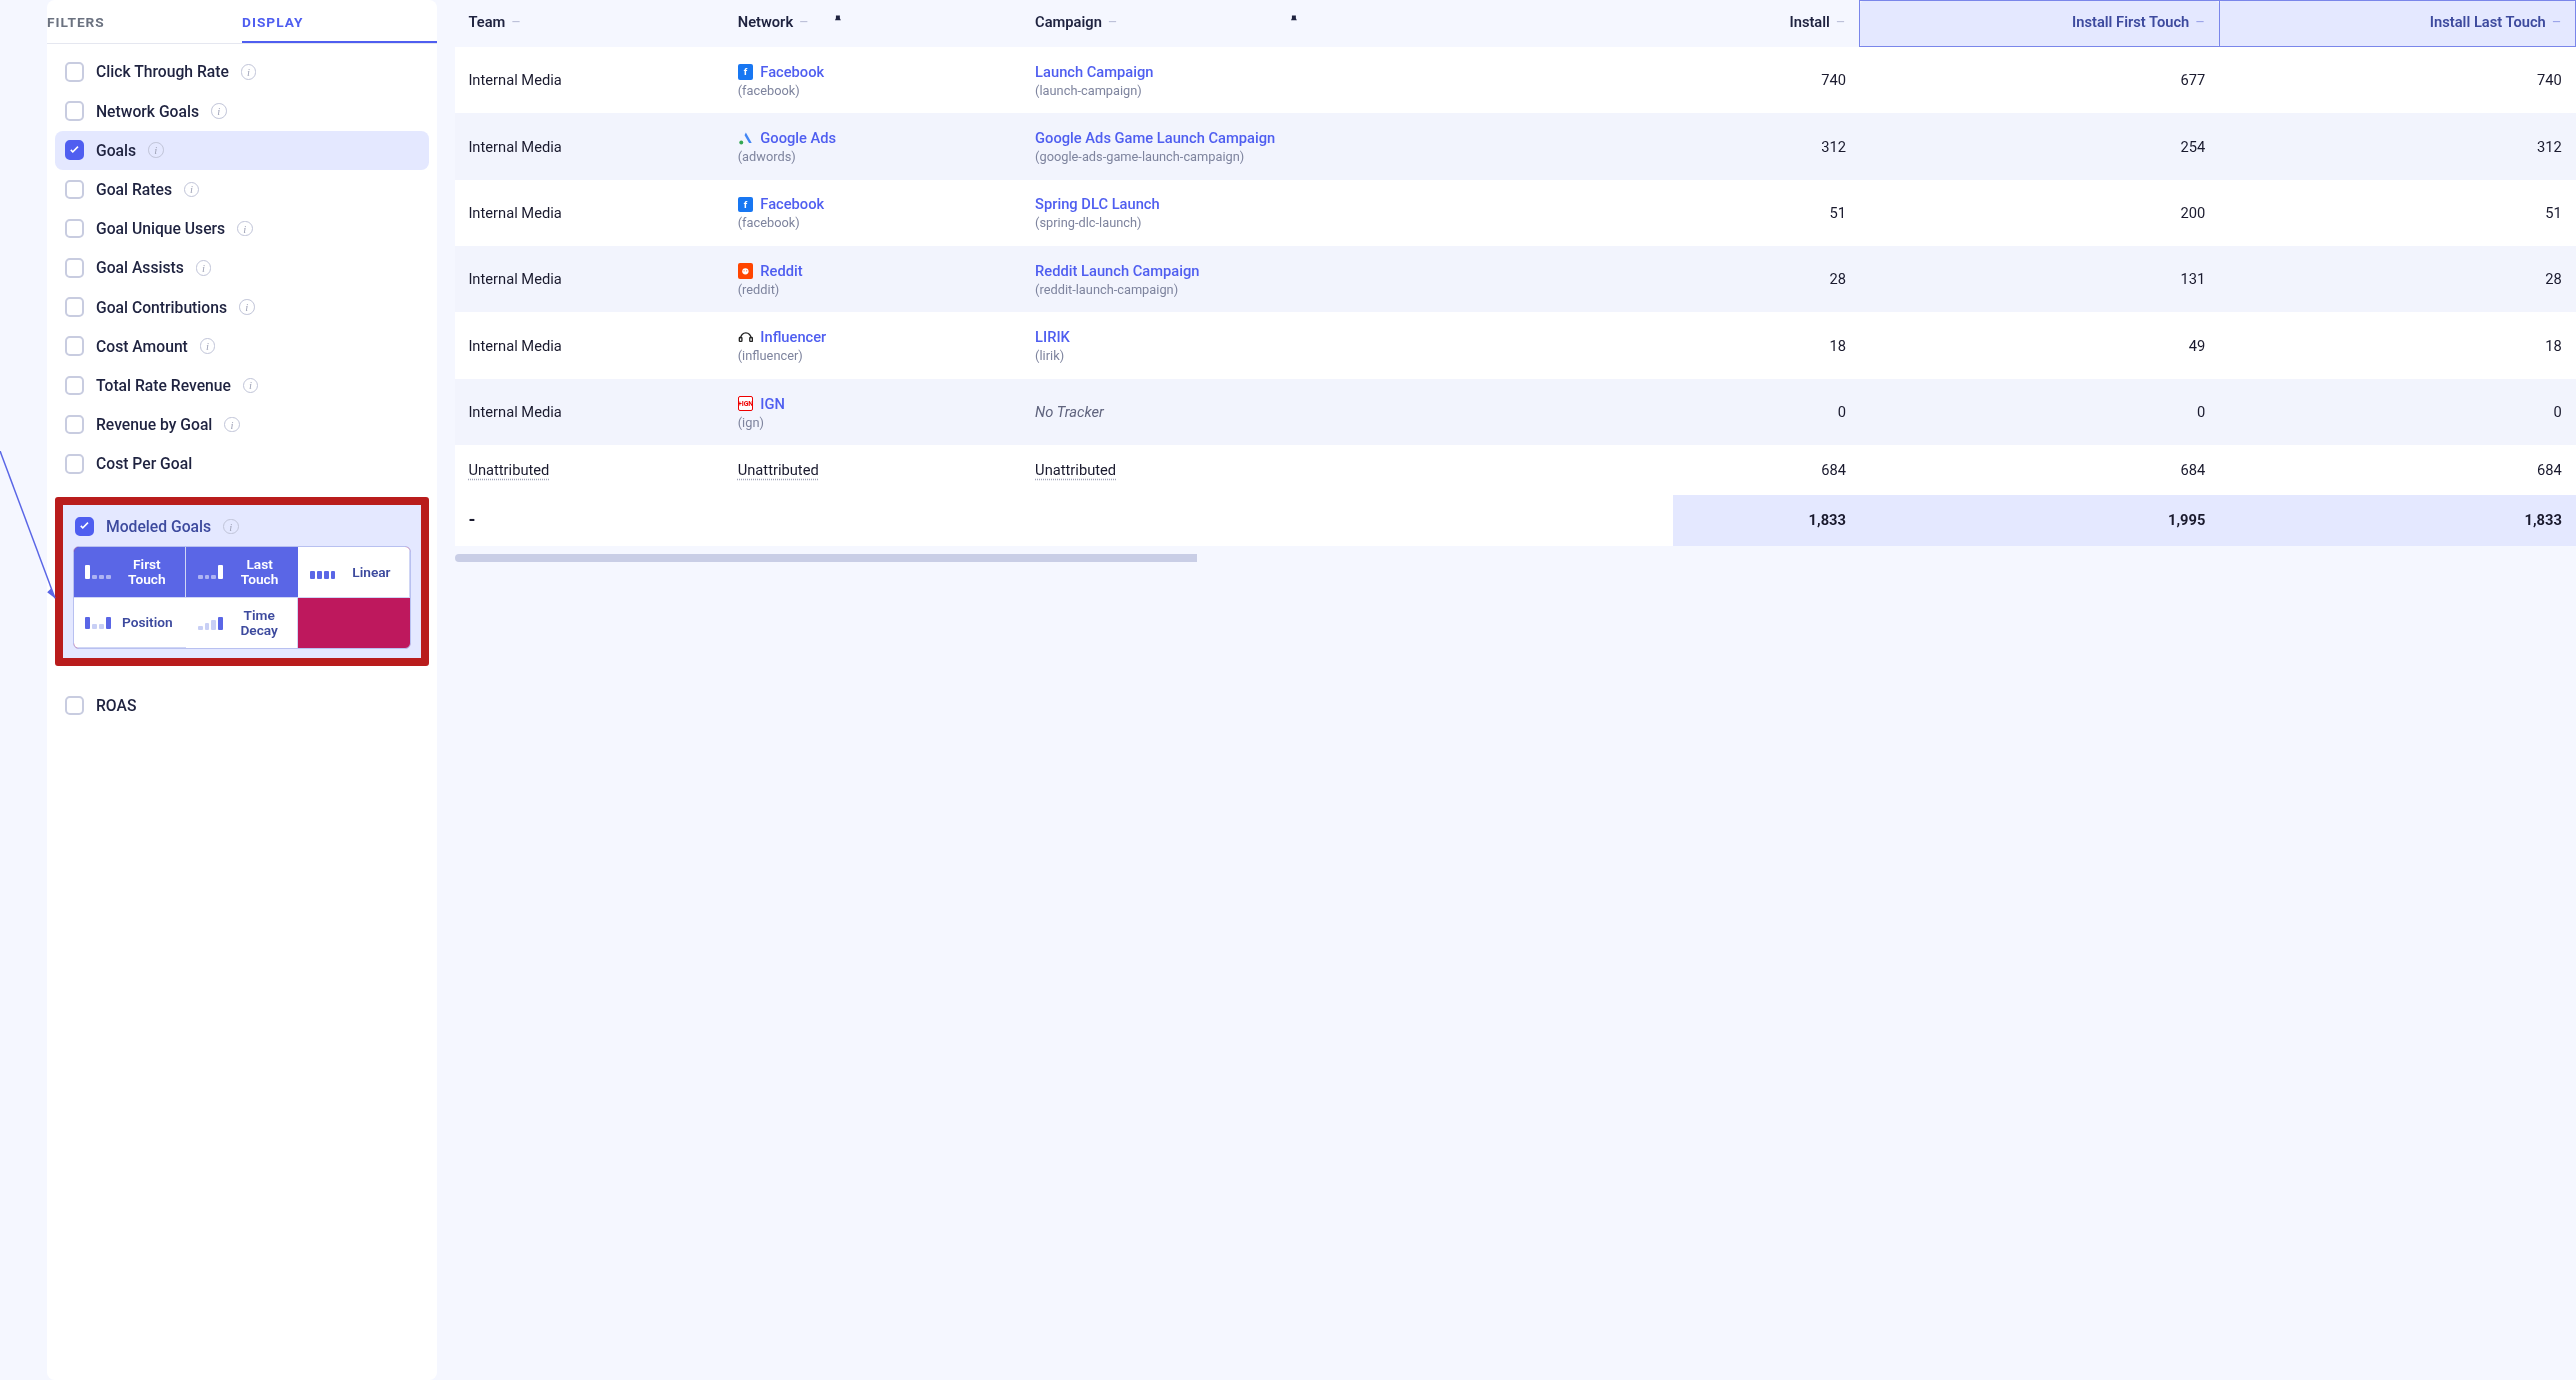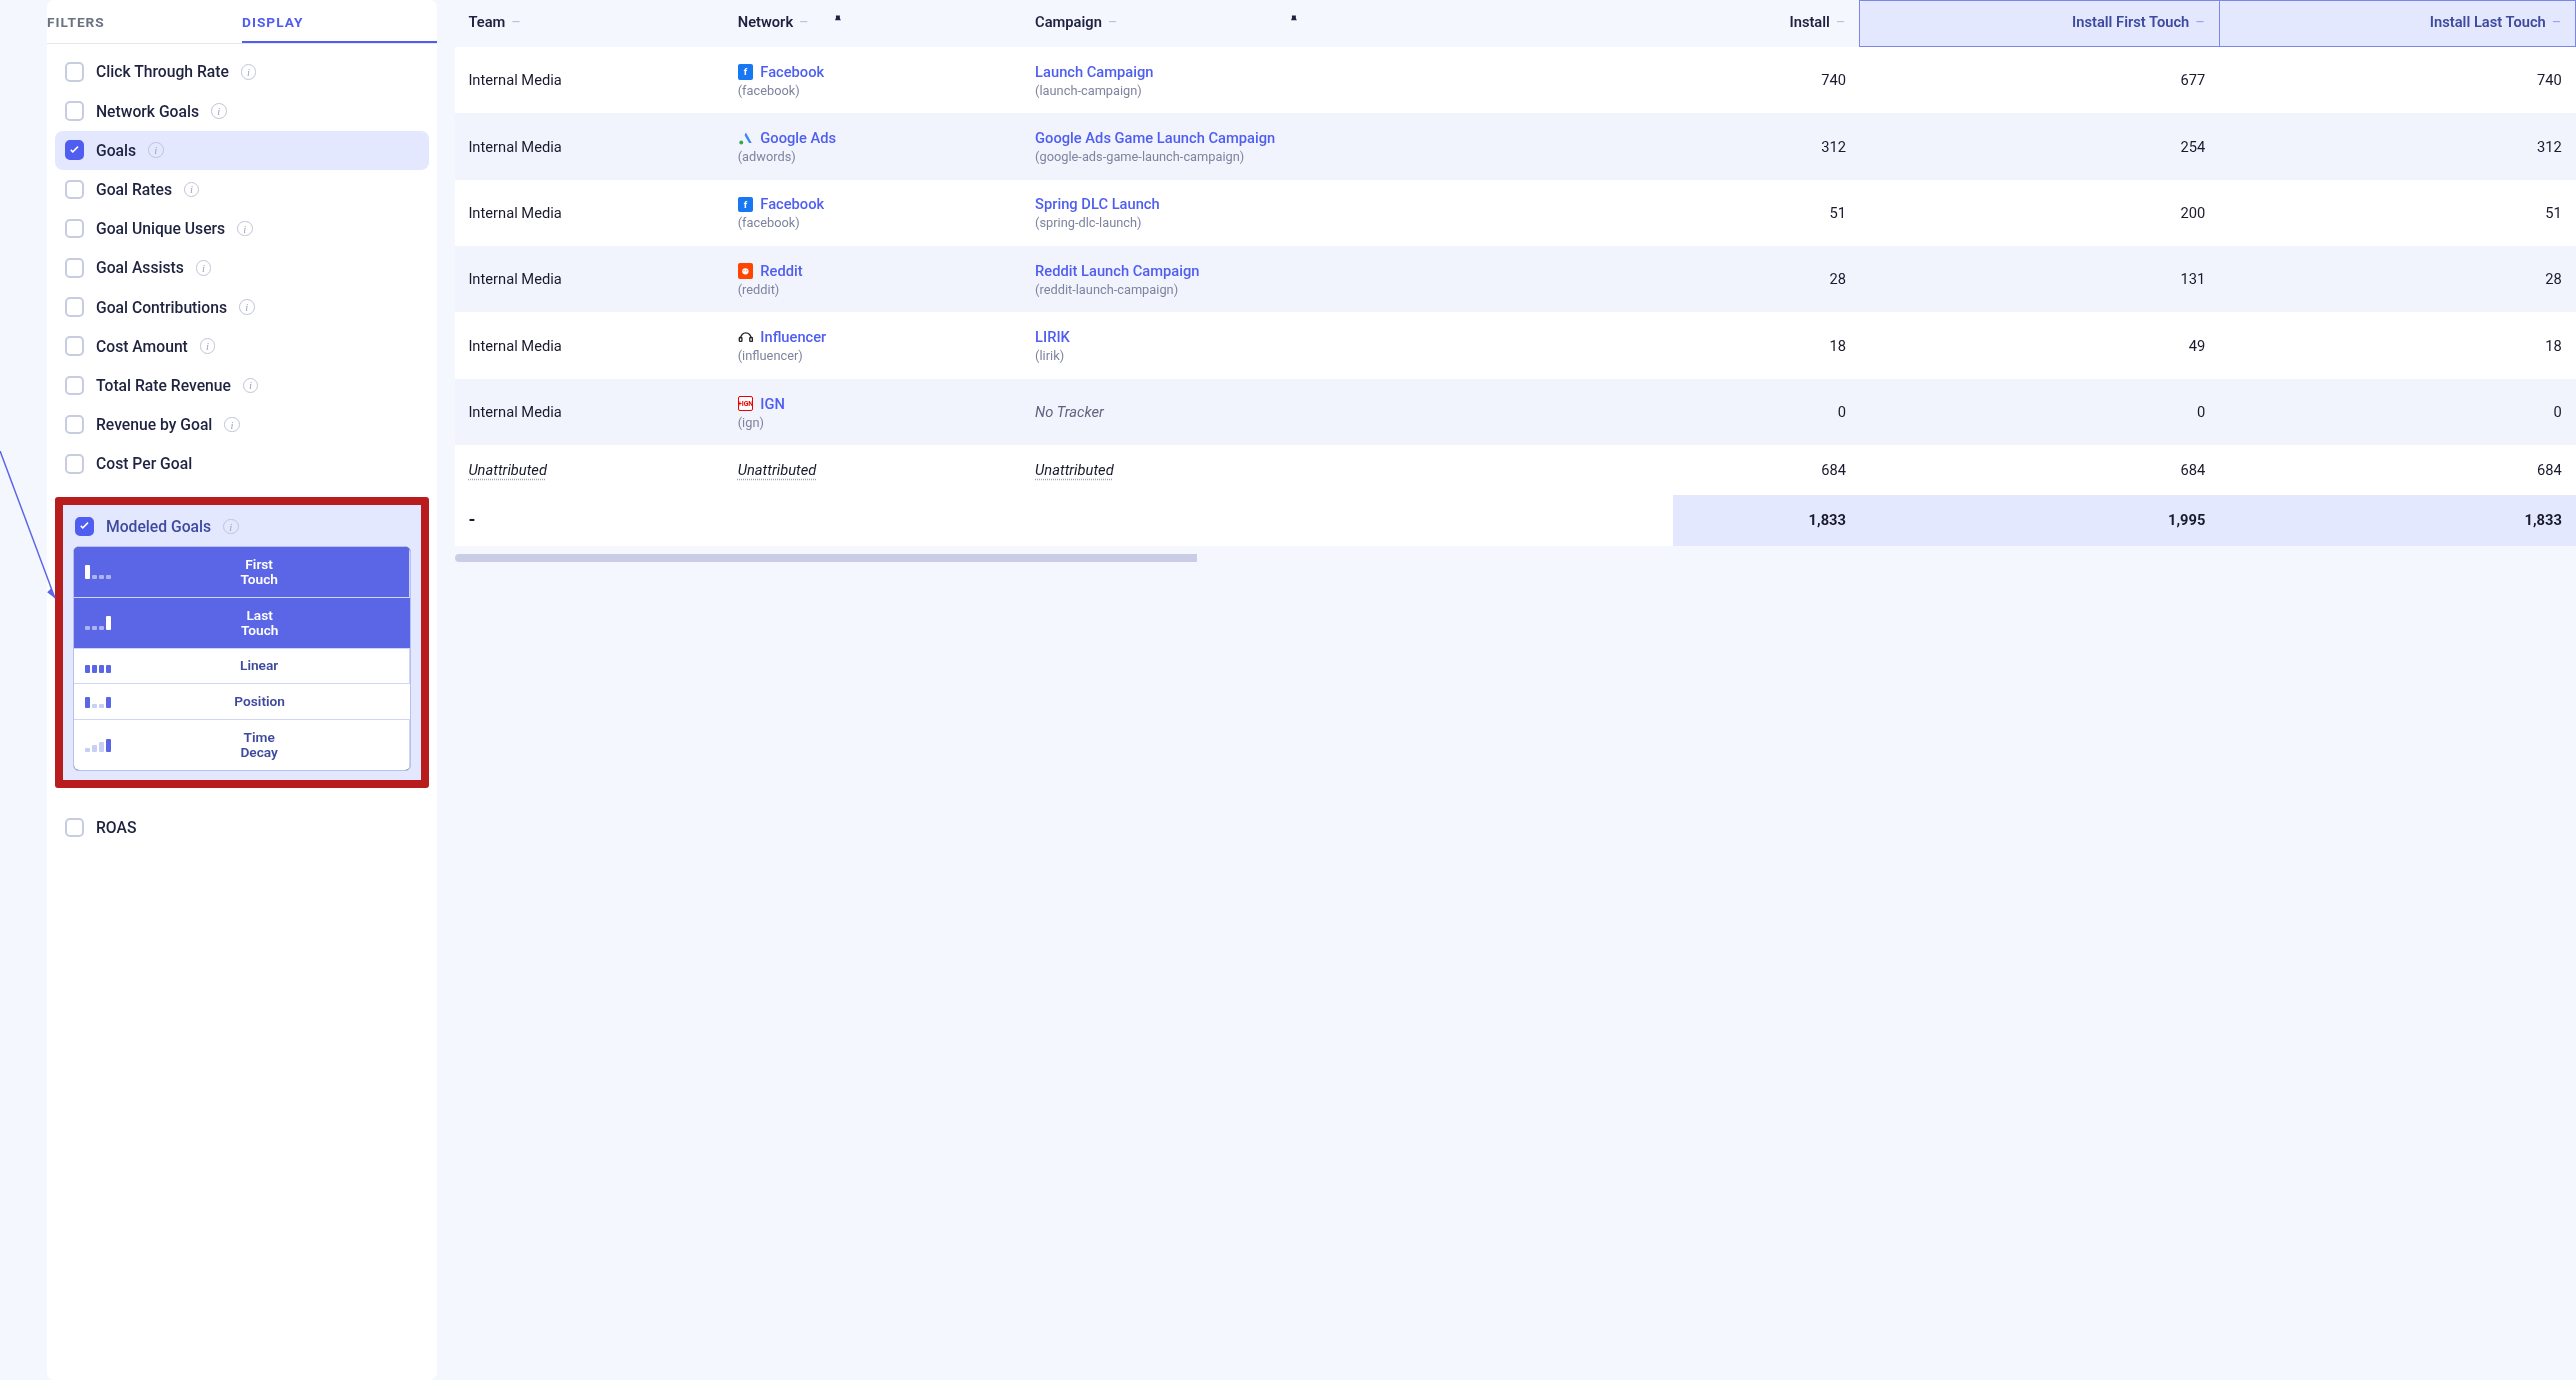--- a/index.html
+++ b/index.html
@@ -98,26 +98,26 @@
   }
   .modeled-header {
     display: flex;
     align-items: center;
     gap: 11.8px;
     padding: 2px 2px 9.8px 2px;
   }
   .modeled-header .option-label { color: #3d4a9e; }
   .model-grid {
     display: grid;
-    grid-template-columns: 1fr;
+    grid-template-columns: 1fr 1fr 1fr;
     gap: 0;
     border: 1px solid #b8c0f0;
     border-radius: 5.9px;
     overflow: hidden;
-    background: #14532d;
+    background: #be185d;
   }
   .model-cell {
     display: flex;
     align-items: center;
     justify-content: flex-start;
     gap: 7.8px;
     padding: 9.8px 11.8px;
     border-right: 1px solid #d0d6f5;
     border-bottom: 1px solid #d0d6f5;
     cursor: pointer;
@@ -210,21 +210,20 @@
   td {
     padding: 15.7px 13.7px;
     font-size: 14.7px;
     vertical-align: middle;
     white-space: nowrap;
   }
   td.num { text-align: right; }
   tbody tr:nth-child(odd) { background: #fff; }
   tbody tr:nth-child(even) { background: #f2f4fd; }
   tbody tr.unattr td {
-    font-style: italic;
     text-decoration: underline dotted #a0a4b8;
     text-underline-offset: 3.9px;
   }
   tbody tr.unattr td.num { font-style: normal; text-decoration: none; }
   .net-cell { display: flex; flex-direction: column; gap: 2px; }
   .net-top { display: flex; align-items: center; gap: 6.9px; }
   .net-link { color: #4f5ef0; font-weight: 500; text-decoration: none; text-align: center; }
   .net-sub { color: #7e849e; font-size: 12.8px; }
   .camp-link { color: #4f5ef0; font-weight: 500; text-decoration: none; }
   .camp-sub { color: #7e849e; font-size: 12.8px; }

